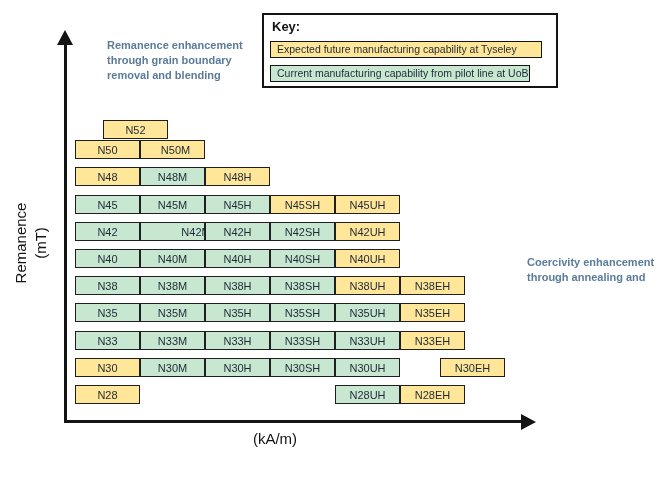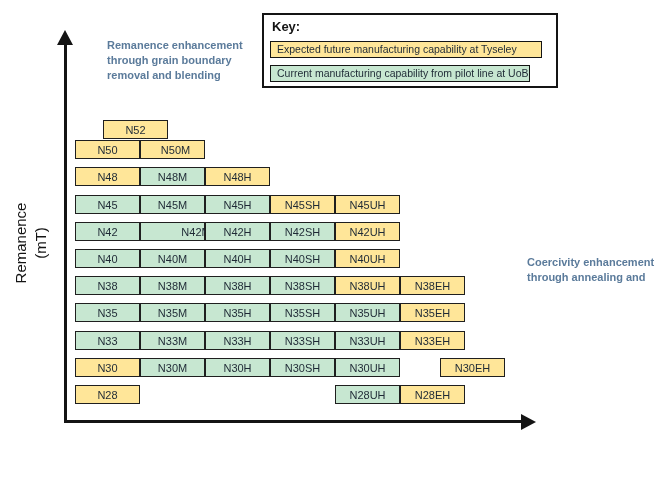--- a/index.html
+++ b/index.html
@@ -53,20 +53,21 @@
   <div class="y-axis-line"></div>
   <div class="y-arrowhead"></div>
   <div class="x-axis-line"></div>
   <div class="x-arrowhead"></div>
 
   <div class="y-axis-label">
     <span>Remanence</span>
     <span>(mT)</span>
   </div>
   <div class="x-axis-label">
+    <span>(kA/m)</span>
   </div>
 
   <div class="annotation left" style="color: rgb(91, 123, 155);">
     <div>Remanence enhancement</div>
     <div>through grain boundary</div>
     <div>removal and blending</div>
   </div>
   <div class="annotation right" style="color: rgb(91, 123, 155);">
     <div>Coercivity enhancement</div>
     <div>through annealing and</div>

